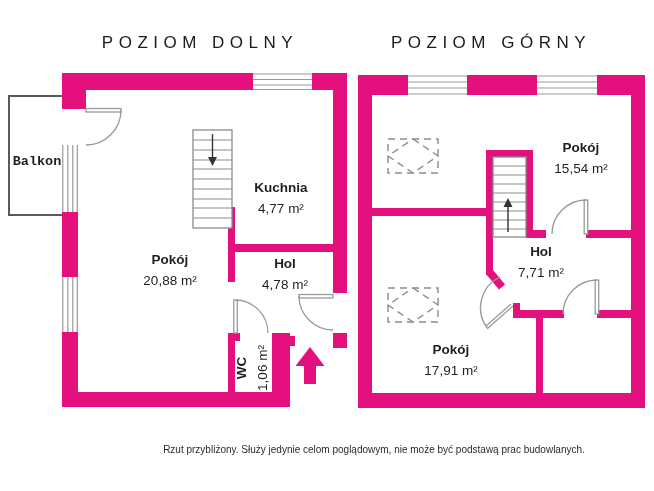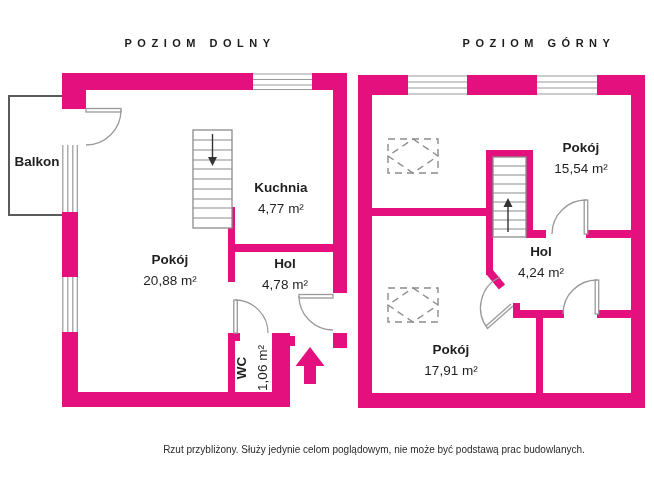--- a/index.html
+++ b/index.html
@@ -2,21 +2,21 @@
 <html><head>
 <meta charset="utf-8">
 <style>
   html,body{margin:0;padding:0;background:#fff;}
   #stage{
     position:relative;width:654px;height:491px;background:#ffffff;overflow:hidden;
     font-family:"Liberation Sans","DejaVu Sans",sans-serif;color:#1f1f1f;
   }
   .plan-title{
     position:absolute;transform:translate(-50%,-50%);
-    font-size:11px;font-weight:700;letter-spacing:5.5px;color:#1c1c1c;white-space:nowrap;
+    font-size:17px;font-weight:400;letter-spacing:5.5px;color:#1c1c1c;white-space:nowrap;
   }
   .room-label{
     position:absolute;transform:translate(-50%,-50%);
     text-align:center;white-space:nowrap;line-height:21px;
   }
   .room-label.rot{transform:translate(-50%,-50%) rotate(-90deg);}
   .rname{display:block;font-weight:700;font-size:13.5px;}
   .rarea{display:block;font-weight:400;font-size:13.5px;}
   .balkon-label{
     position:absolute;transform:translate(-50%,-50%);
@@ -192,23 +192,23 @@
         <g>
           <line x1="513" y1="306" x2="488" y2="328"></line>
           <line x1="511" y1="304" x2="486" y2="326"></line>
           <path d="M488,329 A34,34 0 0 1 500,277"></path>
         </g>
       </g>
     </g>
   </svg>
 
   <div class="plan-title" style="left:200px;top:43px;">POZIOM DOLNY</div>
-  <div class="plan-title" style="left:491px;top:43px;margin-left:48px;">POZIOM GÓRNY</div>
-
-  <div class="balkon-label" style="left:37px;top:161px;">Balkon</div>
+  <div class="plan-title" style="left:491px;top:43px;">POZIOM GÓRNY</div>
+
+  <div class="balkon-label" style="left:37px;top:161px;font-family:Liberation Mono, monospace;">Balkon</div>
 
   <div class="room-label" style="left:281px;top:173px;margin-top:25px;">
     <span class="rname">Kuchnia</span>
     <span class="rarea">4,77 m²</span>
   </div>
   <div class="room-label" style="left:170px;top:270px;">
     <span class="rname">Pokój</span>
     <span class="rarea">20,88 m²</span>
   </div>
   <div class="room-label" style="left:285px;top:274px;">
@@ -219,21 +219,21 @@
     <span class="rname">WC</span>
     <span class="rarea">1,06 m²</span>
   </div>
 
   <div class="room-label" style="left:581px;top:158px;">
     <span class="rname">Pokój</span>
     <span class="rarea">15,54 m²</span>
   </div>
   <div class="room-label" style="left:541px;top:262px;">
     <span class="rname">Hol</span>
-    <span class="rarea">4,24 m²</span>
+    <span class="rarea">7,71 m²</span>
   </div>
   <div class="room-label" style="left:451px;top:360px;">
     <span class="rname">Pokój</span>
     <span class="rarea">17,91 m²</span>
   </div>
 
   <div class="caption">Rzut przybliżony. Służy jedynie celom poglądowym, nie może być podstawą prac budowlanych.</div>
 </div>
 
 </body></html>

